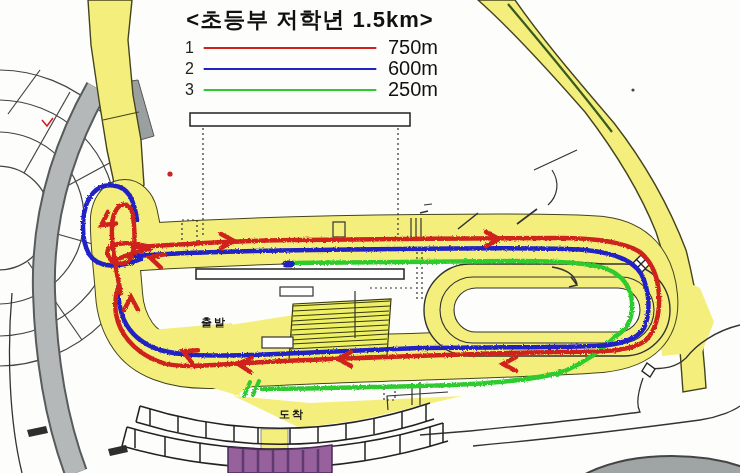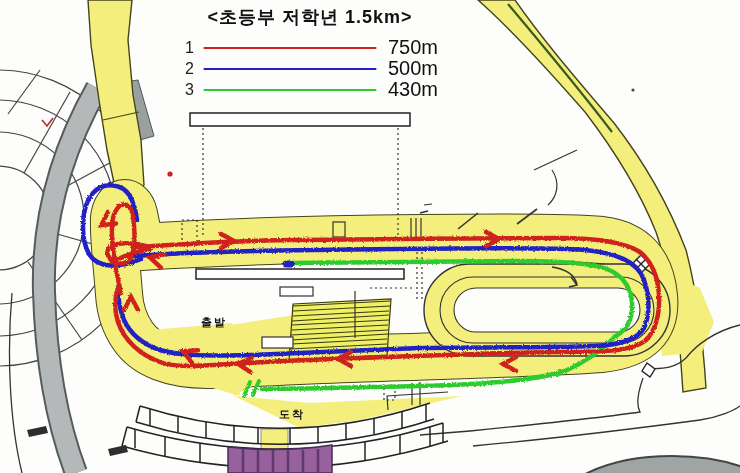--- a/index.html
+++ b/index.html
@@ -1,20 +1,20 @@
 <!DOCTYPE html>
 <html><head>
 <meta charset="utf-8">
 <style>
   html,body{margin:0;padding:0;width:740px;height:473px;background:#fdfdfb;overflow:hidden;
     font-family:"Liberation Sans","DejaVu Sans",sans-serif;}
   #stage{position:relative;width:740px;height:473px;}
   #map-svg{position:absolute;left:0;top:0;}
   .title{position:absolute;left:150px;top:5px;width:320px;text-align:center;
-    font-size:18px;font-weight:bold;letter-spacing:1px;color:#111;}
+    font-size:22px;font-weight:bold;letter-spacing:1px;color:#111;}
   .legend{position:absolute;left:178px;top:37px;}
   .legend-row{display:flex;align-items:center;height:21px;gap:8px;}
   .legend-rank{width:16px;text-align:right;font-size:16px;color:#222;}
   .legend-dist{font-size:20px;color:#111;}
   .lbl{font-size:11px;fill:#1a1a1a;letter-spacing:2px;font-weight:bold;}
   svg *{vector-effect:none;}
 </style>
 </head>
 <body>
 
@@ -256,24 +256,24 @@
     <svg width="178" height="10">
       <path d="M 4,5 C 60,4 120,6 172,5" fill="none" stroke-width="5" stroke-linecap="round" filter="url(#rough)" stroke="#cf231b"></path>
     </svg>
     <span class="legend-dist">750m</span>
   </div>
   <div class="legend-row">
     <span class="legend-rank">2</span>
     <svg width="178" height="10">
       <path d="M 4,5 C 60,6 120,4 172,5" fill="none" stroke-width="5" stroke-linecap="round" filter="url(#rough)" stroke="#2222c4"></path>
     </svg>
-    <span class="legend-dist">500m</span>
+    <span class="legend-dist">600m</span>
   </div>
   <div class="legend-row">
     <span class="legend-rank">3</span>
     <svg width="178" height="10">
       <path d="M 4,5 C 60,4 120,6 172,5" fill="none" stroke-width="5" stroke-linecap="round" filter="url(#rough)" stroke="#2ecb2e"></path>
     </svg>
-    <span class="legend-dist">430m</span>
+    <span class="legend-dist">250m</span>
   </div>
 </div>
 
 </div>
 
 </body></html>

